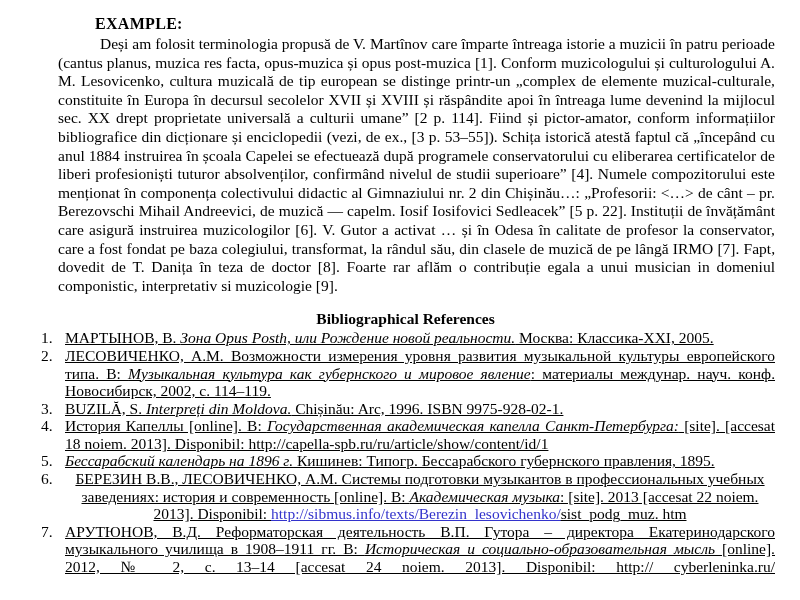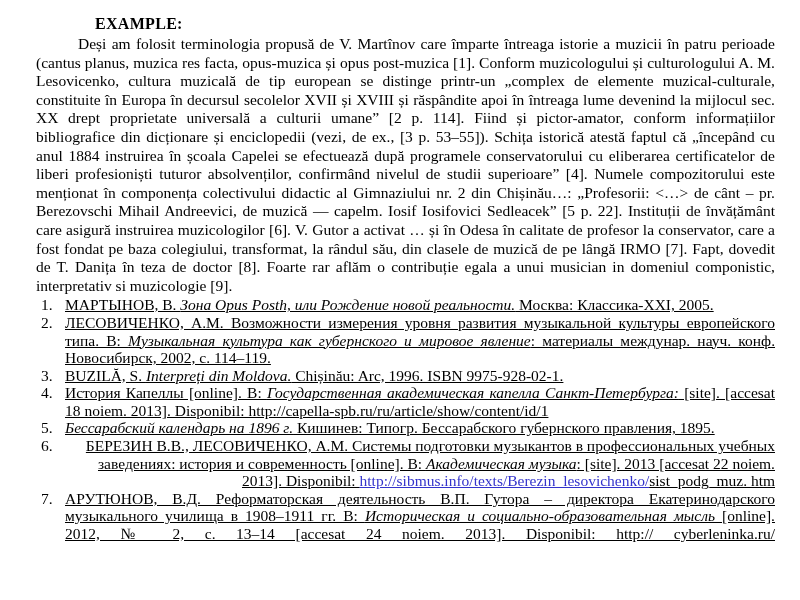--- a/index.html
+++ b/index.html
@@ -29,20 +29,21 @@
     font-size: 15.5px;
     line-height: 19px;
     margin-top: 3px;
   }
   .main-paragraph {
     margin-top: 2px;
     font-size: 15.5px;
     line-height: 18.6px;
     text-align: justify;
     text-indent: 42px;
+    margin-left: 22px;
   }
   .bib-heading {
     text-align: center;
     font-weight: bold;
     font-size: 15.5px;
     line-height: 19px;
     margin-top: 14px;
   }
   .references-list { margin-top: 1px; }
   .ref-item {
@@ -54,38 +55,39 @@
     flex: none;
     width: 29px;
     padding-left: 5px;
   }
   .ref-body {
     flex: 1;
     text-align: justify;
     text-decoration: underline;
   }
   
-  .ref-item:nth-child(6) .ref-body { text-align: right; }
+  .ref-item:nth-child(6) .ref-body { text-align: center; }
   .ref-item:nth-child(7) .ref-body { text-align: justify; text-align-last: justify; }
   .seg-italic { font-style: italic; }
   a.seg-link {
     color: var(--link-color);
     text-decoration: underline;
   }
 </style>
 </head>
 <body style="background: rgb(255, 255, 255); color: rgb(0, 0, 0);">
 
 <div class="page">
 
   <div class="example-label">EXAMPLE:</div>
 
 
   <div class="main-paragraph">Deși am folosit terminologia propusă de V. Martînov care împarte întreaga istorie a muzicii în patru perioade (cantus planus,  muzica res facta, opus-muzica și opus post-muzica [1]. Conform muzicologului și culturologului A. M. Lesovicenko, cultura muzicală de tip european se distinge printr-un „complex de elemente muzical-culturale, constituite în Europa în decursul secolelor XVII și XVIII și răspândite apoi în întreaga lume devenind la mijlocul sec. XX drept proprietate universală a culturii umane” [2 p. 114]. Fiind și pictor-amator, conform informațiilor bibliografice din dicționare și enciclopedii (vezi, de ex., [3 p. 53–55]). Schița istorică atestă faptul că „începând cu anul 1884 instruirea în școala Capelei se efectuează după programele conservatorului cu eliberarea certificatelor de liberi profesioniști tuturor absolvenților, confirmând nivelul de studii superioare” [4]. Numele compozitorului este menționat în componența colectivului didactic al Gimnaziului nr. 2 din Chișinău…: „Profesorii: &lt;…&gt; de cânt – pr. Berezovschi Mihail Andreevici, de muzică — capelm. Iosif Iosifovici Sedleacek” [5 p. 22]. Instituții de învățământ care asigură instruirea muzicologilor [6]. V. Gutor a activat … și în Odesa în calitate de profesor la conservator, care a fost fondat pe baza colegiului, transformat, la rândul său, din clasele de muzică de pe lângă IRMO [7]. Fapt, dovedit de T. Danița în teza de doctor [8]. Foarte rar aflăm o contribuție egala a unui musician in domeniul componistic, interpretativ si muzicologie  [9].</div>
 
+  <div class="bib-heading">Bibliographical References</div>
 
   <div class="references-list">
       <div class="ref-item">
         <span class="ref-num">1.</span>
         <div class="ref-body"><span class="seg-normal">МАРТЫНОВ, В. </span><span class="seg-italic">Зона Opus Posth, или Рождение новой реальности.</span><span class="seg-normal"> Москва: Классика-XXI, 2005.</span></div>
       </div>
       <div class="ref-item">
         <span class="ref-num">2.</span>
         <div class="ref-body"><span class="seg-normal">ЛЕСОВИЧЕНКО, А.М. Возможности измерения уровня развития музыкальной культуры европейского типа. В: </span><span class="seg-italic">Музыкальная культура как губернского и мировое явление</span><span class="seg-normal">: материалы междунар. науч. конф. Новосибирск, 2002, с. 114–119.</span></div>
       </div>

